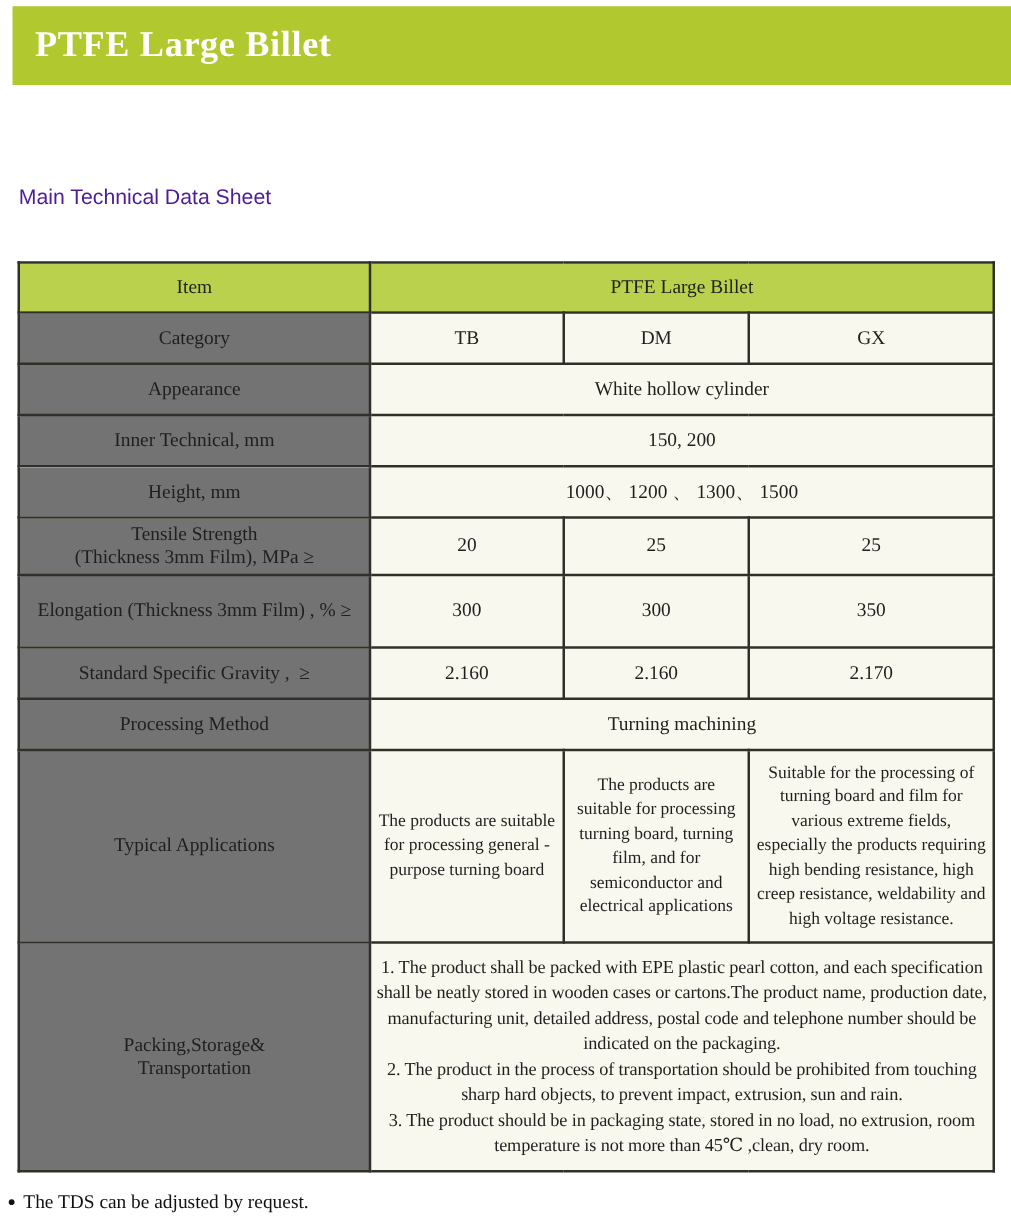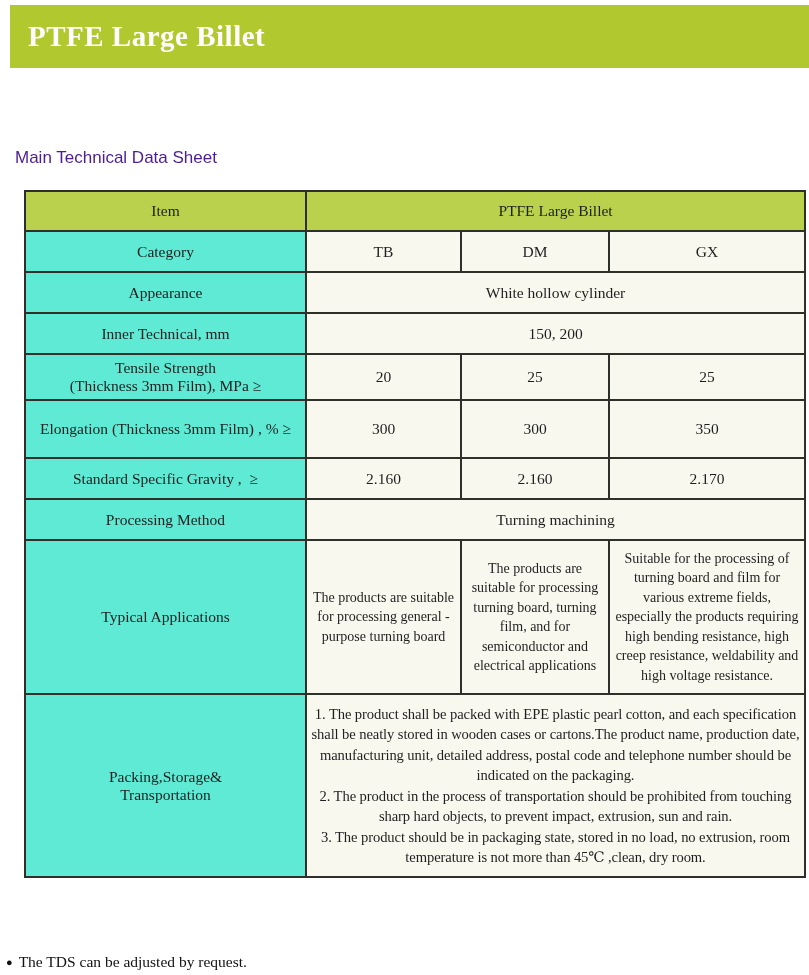--- a/index.html
+++ b/index.html
@@ -39,37 +39,36 @@
     position: absolute;
     top: 148px;
     left: 15px;
     font-family: "Liberation Sans", "DejaVu Sans", sans-serif;
     font-size: 17px;
     color: #4c1d95;
   }
   
   table.tds {
     position: absolute;
-    top: 190px;
+    top: 209px;
     left: 14px;
     width: 780px;
     border-collapse: collapse;
     table-layout: fixed;
     font-size: 15.5px;
-    margin-left: 10px;
   }
   table.tds td {
     border: 2px solid #30302a;
     text-align: center;
     vertical-align: middle;
     padding: 2px 4px;
     overflow: hidden;
   }
   td.hdr  { background: #bad14d; }
-  td.lbl  { background: #5eead4; }
+  td.lbl  { background: #737373; }
   td.val  { background: #f9f8ee; }
   .preline { white-space: pre-line; }
   td.app-cell {
     background: #f9f8ee;
     text-align: justify;
     vertical-align: middle;
     padding: 6px 8px;
     font-size: 14px;
     line-height: 19.5px;
   }
@@ -132,20 +131,24 @@
       <td class="val">GX</td>
     </tr>
     <tr class="r-41">
       <td class="lbl">Appearance</td>
       <td class="val" colspan="3">White hollow cylinder</td>
     </tr>
     <tr class="r-41">
       <td class="lbl">Inner Technical, mm</td>
       <td class="val" colspan="3">150, 200</td>
     </tr>
+    <tr class="r-41">
+      <td class="lbl">Height, mm</td>
+      <td class="val" colspan="3">1000、 1200 、 1300、 1500</td>
+    </tr>
     <tr class="r-46">
       <td class="lbl preline">Tensile Strength
 (Thickness 3mm Film), MPa ≥</td>
       <td class="val">20</td>
       <td class="val">25</td>
       <td class="val">25</td>
     </tr>
     <tr class="r-42">
       <td class="lbl">Elongation (Thickness 3mm Film) , % ≥</td>
       <td class="val">300</td>

